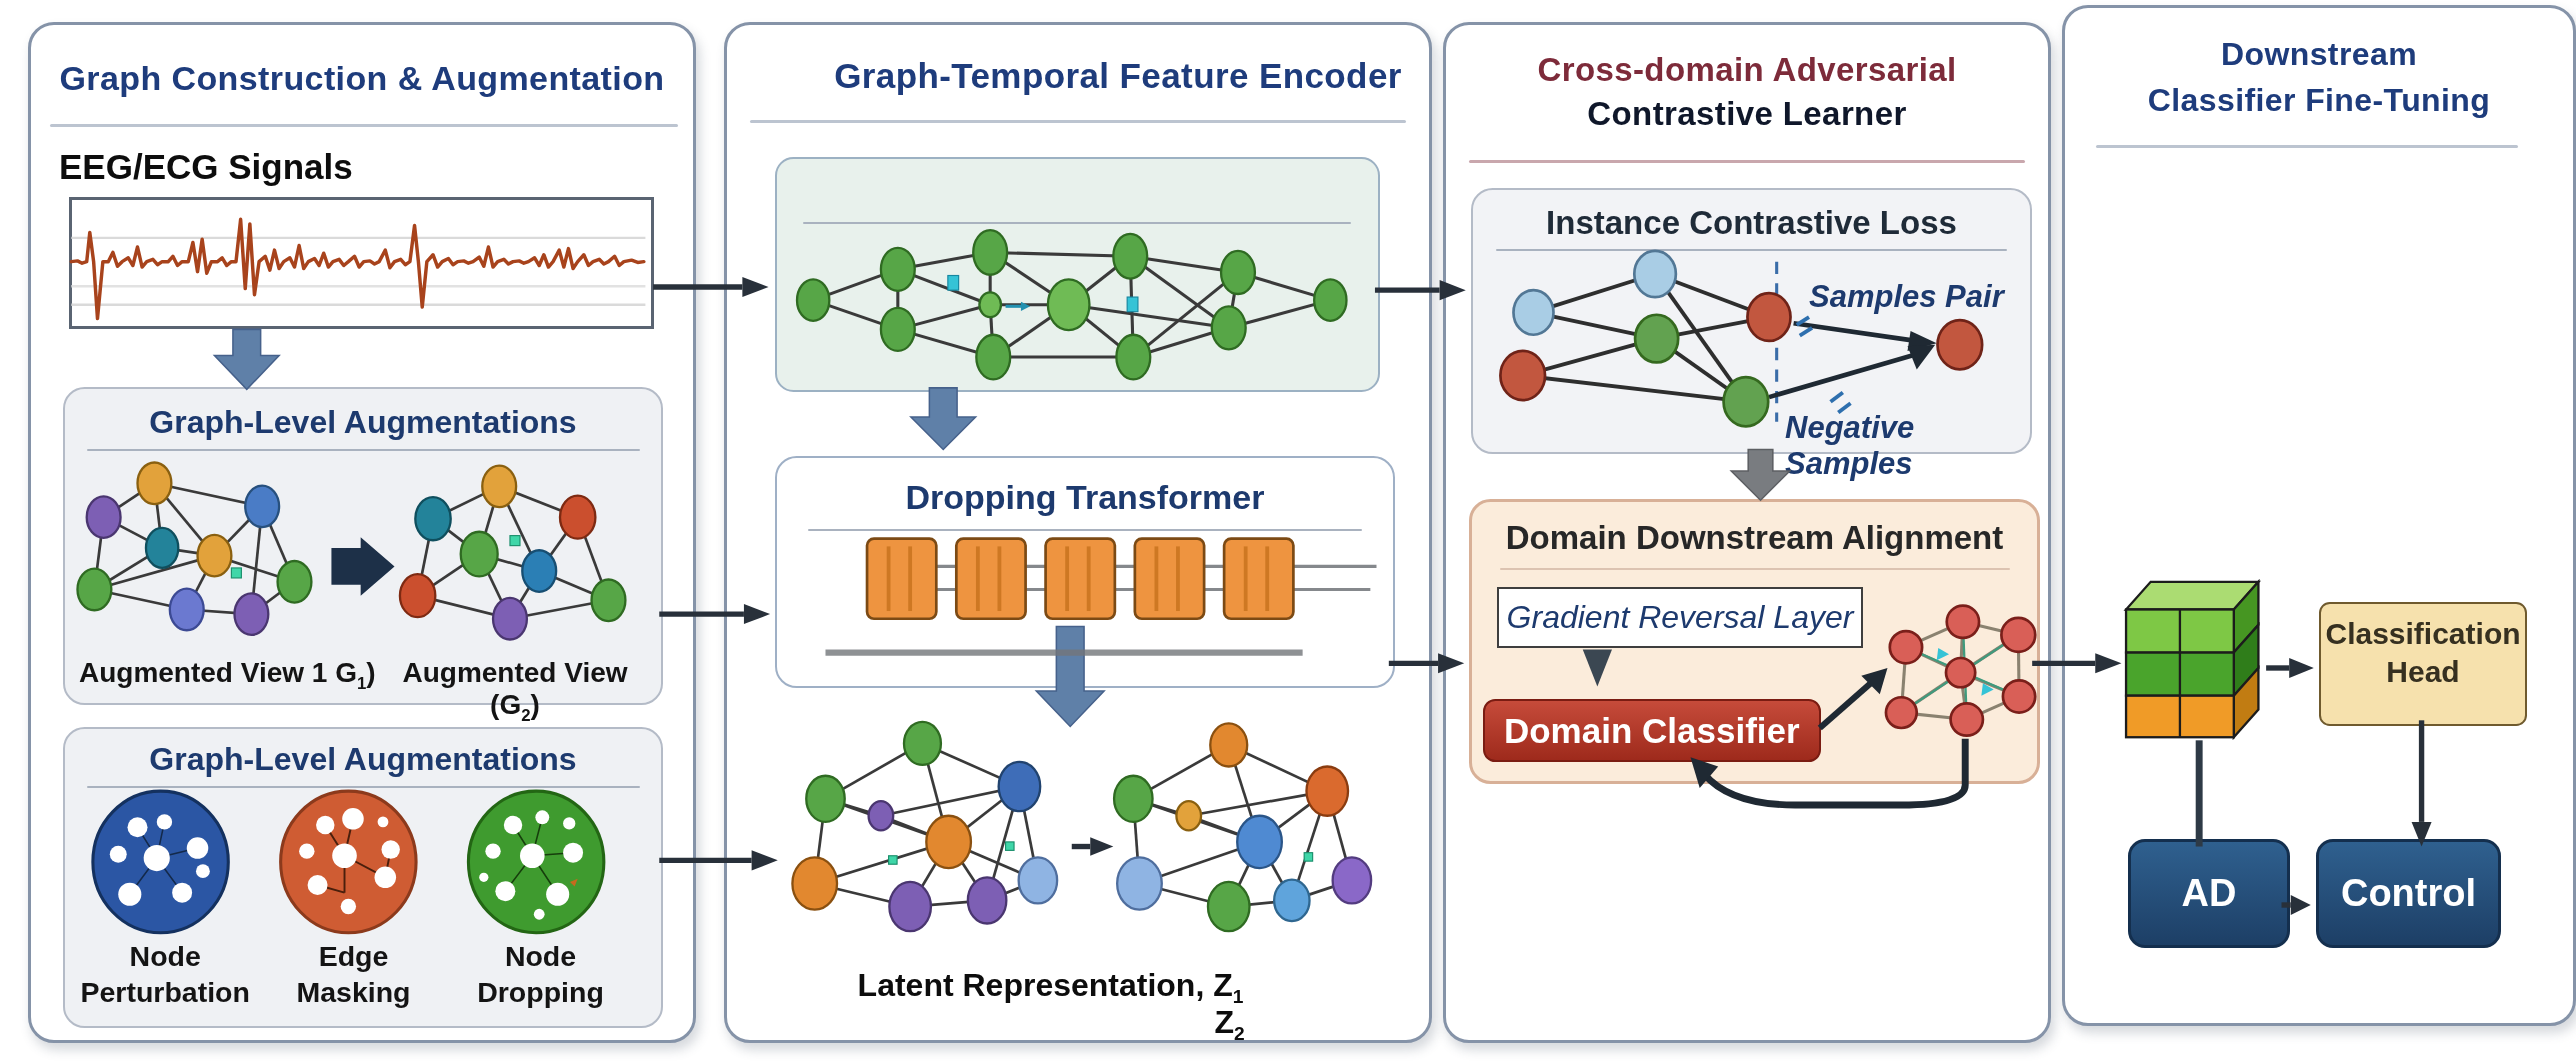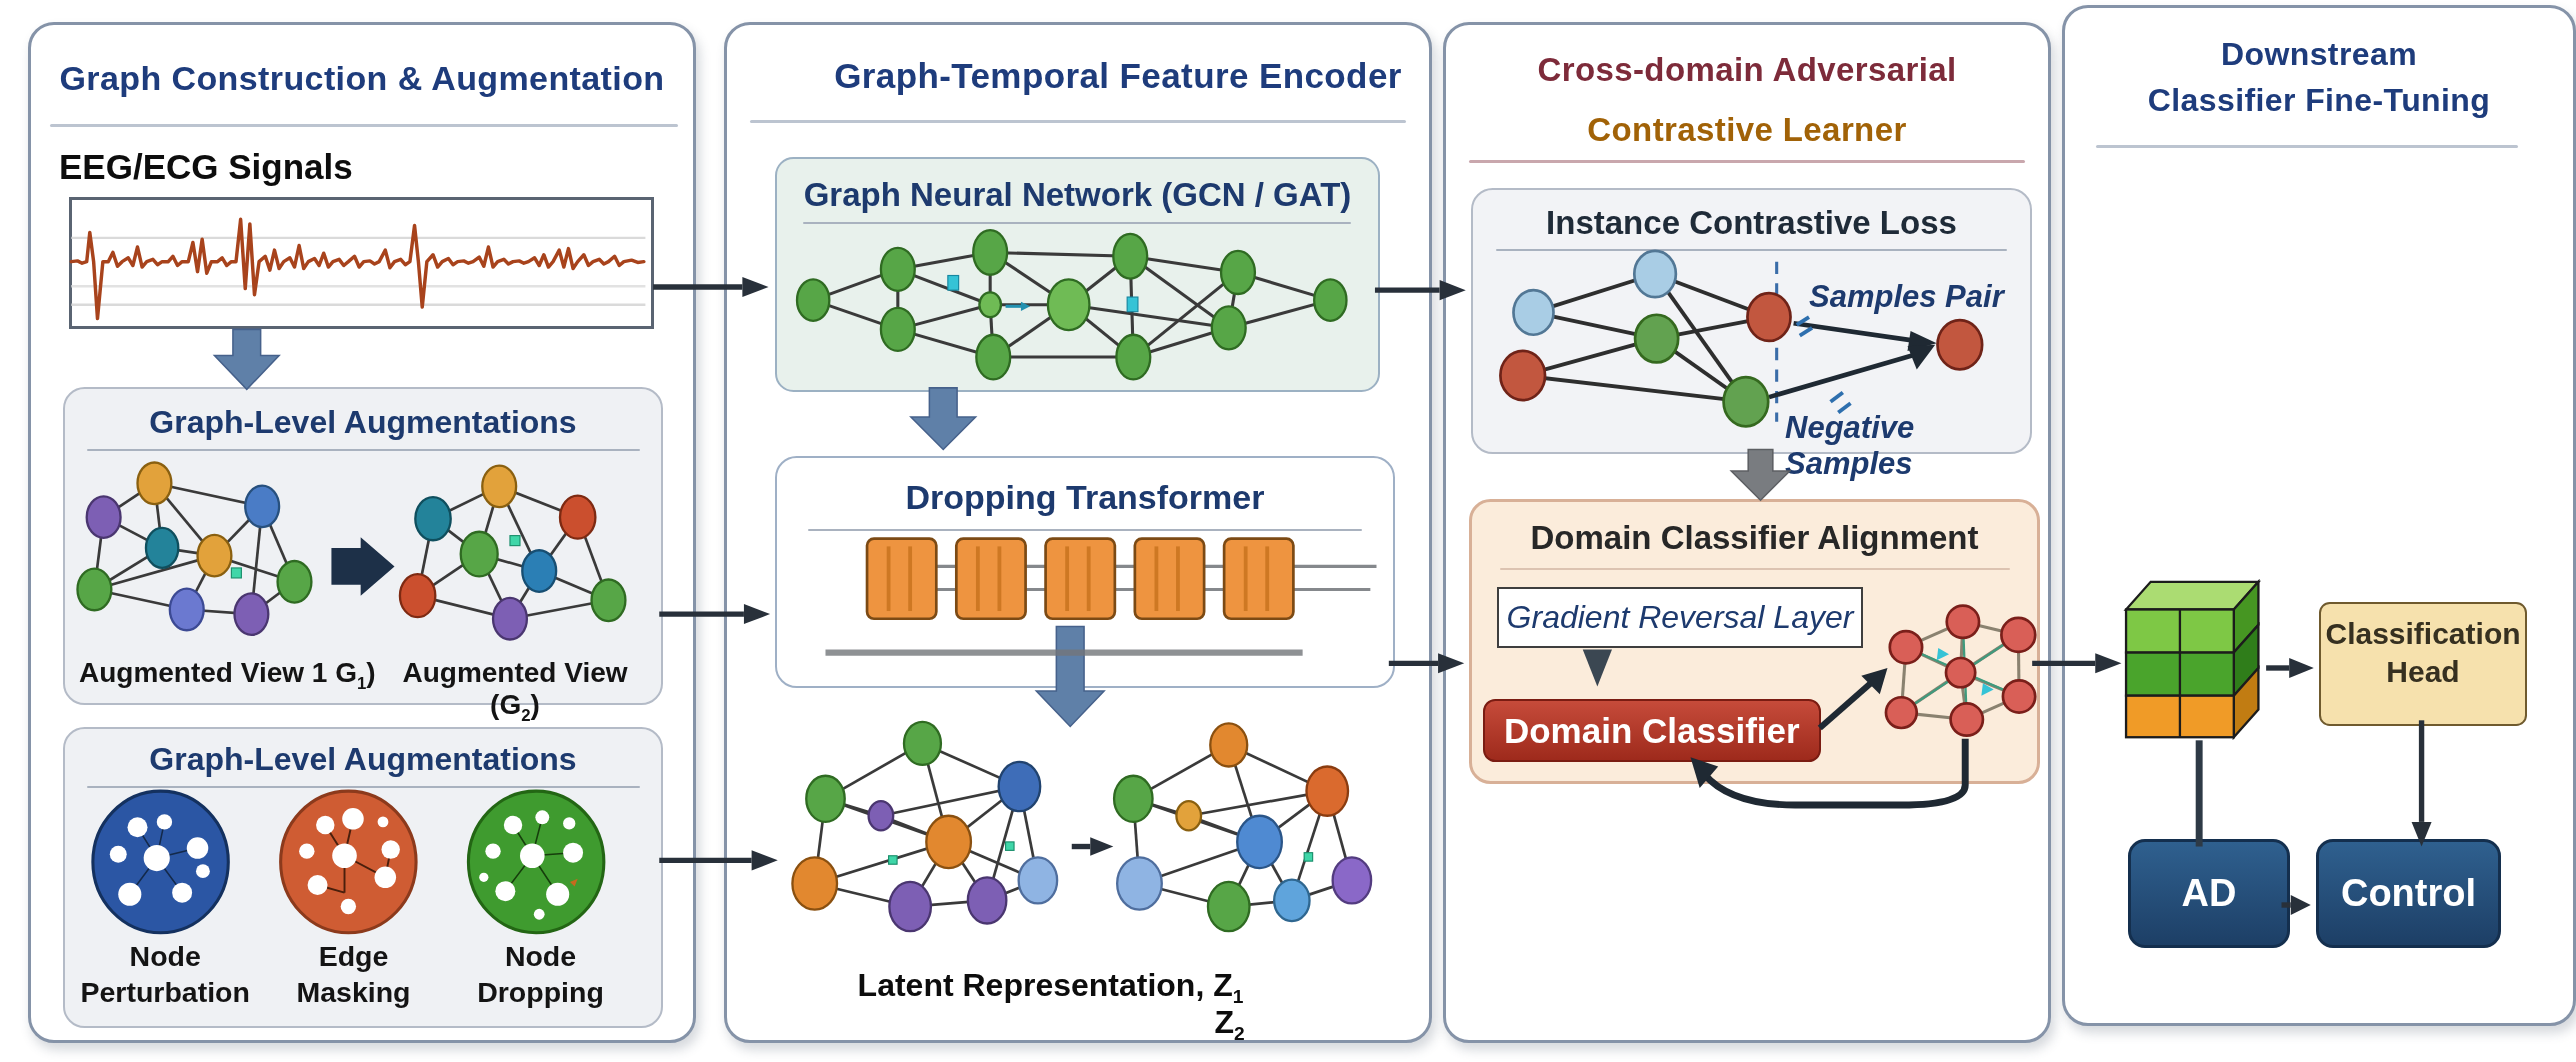--- a/index.html
+++ b/index.html
@@ -52,51 +52,50 @@
         <div>Dropping</div>
     </div>
   </div>
 </div>
 
 <div class="panel" style="left:724px;top:21.6px;width:702px;height:1015px;">
   <div class="ptitle" style="top:31px;font-size:35px;padding-left:40px;">Graph-Temporal Feature Encoder</div>
   <div class="sep" style="left:23px;top:95px;width:656px;"></div>
 
   <div class="subbox" style="left:48px;top:132px;width:601px;height:231px;background:#e8f1ec;border:2.3px solid #9cb1c3;border-radius:18.5px;">
-    <div class="subtitle" style="top:17px;font-size:33px;">Graph Neural Network (GCN / GAT)</div>
     <div class="subsep" style="left:26px;top:63px;width:548px;"></div>
   </div>
 
   <div class="subbox" style="left:48px;top:431px;width:616px;height:228px;background:#ffffff;border:2.3px solid #9fb0c6;">
     <div class="subtitle" style="top:20px;font-size:34px;">Dropping Transformer</div>
     <div class="subsep" style="left:31px;top:71px;width:554px;"></div>
   </div>
 
   <div class="caption" style="left:85px;top:942px;width:477px;font-size:32px;color:#0d0d0d;">
     <span>Latent Representation, Z</span><sub>1</sub>
   </div>
   <div class="caption" style="left:468px;top:979px;width:69px;font-size:32px;color:#0d0d0d;">
     <span>Z</span><sub>2</sub>
   </div>
 </div>
 
 <div class="panel" style="left:1443px;top:21.6px;width:602px;height:1015px;">
   <div class="ptitle" style="top:26px;font-size:33px;color:#7d2b3a;">Cross-domain Adversarial</div>
-  <div class="ptitle" style="top:86px;font-size:33px;color:#a16207;">Contrastive Learner</div>
+  <div class="ptitle" style="top:70px;font-size:33px;color:#0f172a;">Contrastive Learner</div>
   <div class="sep" style="left:23px;top:135px;width:556px;background:#c9a7ad;"></div>
 
   <div class="subbox" style="left:25px;top:163px;width:557px;height:262px;background:#f2f3f6;border:2.3px solid #b4bbc7;">
     <div class="subtitle" style="top:14px;font-size:33px;color:#1f2b38;">Instance Contrastive Loss</div>
     <div class="subsep" style="left:23px;top:59px;width:511px;"></div>
   </div>
   <div class="lbl" style="left:363px;top:254px;font-size:31px;font-style:italic;color:#1d3a6e;">Samples Pair</div>
   <div class="lbl" style="left:339px;top:385px;font-size:31px;font-style:italic;color:#1d3a6e;">Negative Samples</div>
 
   <div class="subbox" style="left:23px;top:474px;width:565px;height:279px;background:#fbecdb;border:3.1px solid #d8b097;">
-    <div class="subtitle" style="top:17px;font-size:33px;color:#272727;">Domain Classifier Alignment</div>
+    <div class="subtitle" style="top:17px;font-size:33px;color:#272727;">Domain Downstream Alignment</div>
     <div class="subsep" style="left:28px;top:66px;width:510px;background:#dcc3b1;"></div>
     <div style="position:absolute;left:25px;top:85px;width:362px;height:57px;background:#ffffff;border:2.3px solid #3e3e3e;text-align:center;line-height:57px;font-size:32px;font-style:italic;font-weight:normal;color:#1d3a6e;">
       <span>Gradient Reversal Layer</span>
     </div>
     <div style="position:absolute;left:10.8px;top:197px;width:334px;height:59px;background:linear-gradient(#c64b3a,#9e2a1c);border:2.3px solid #7a1c12;border-radius:12.3px;text-align:center;line-height:59px;font-size:35px;font-weight:bold;color:#ffffff;">
       <span>Domain Classifier</span>
     </div>
   </div>
 </div>
 

